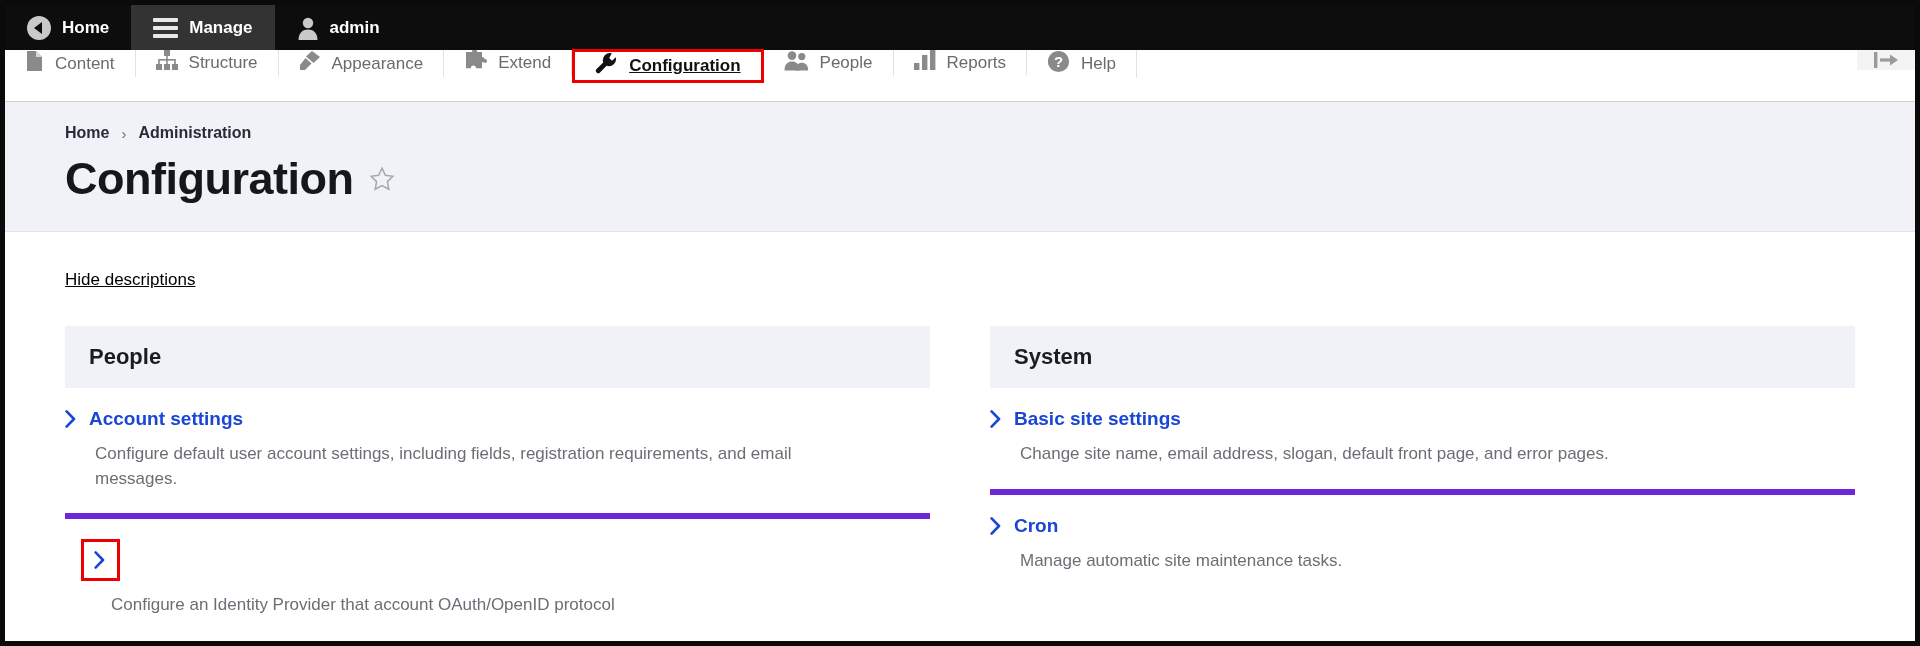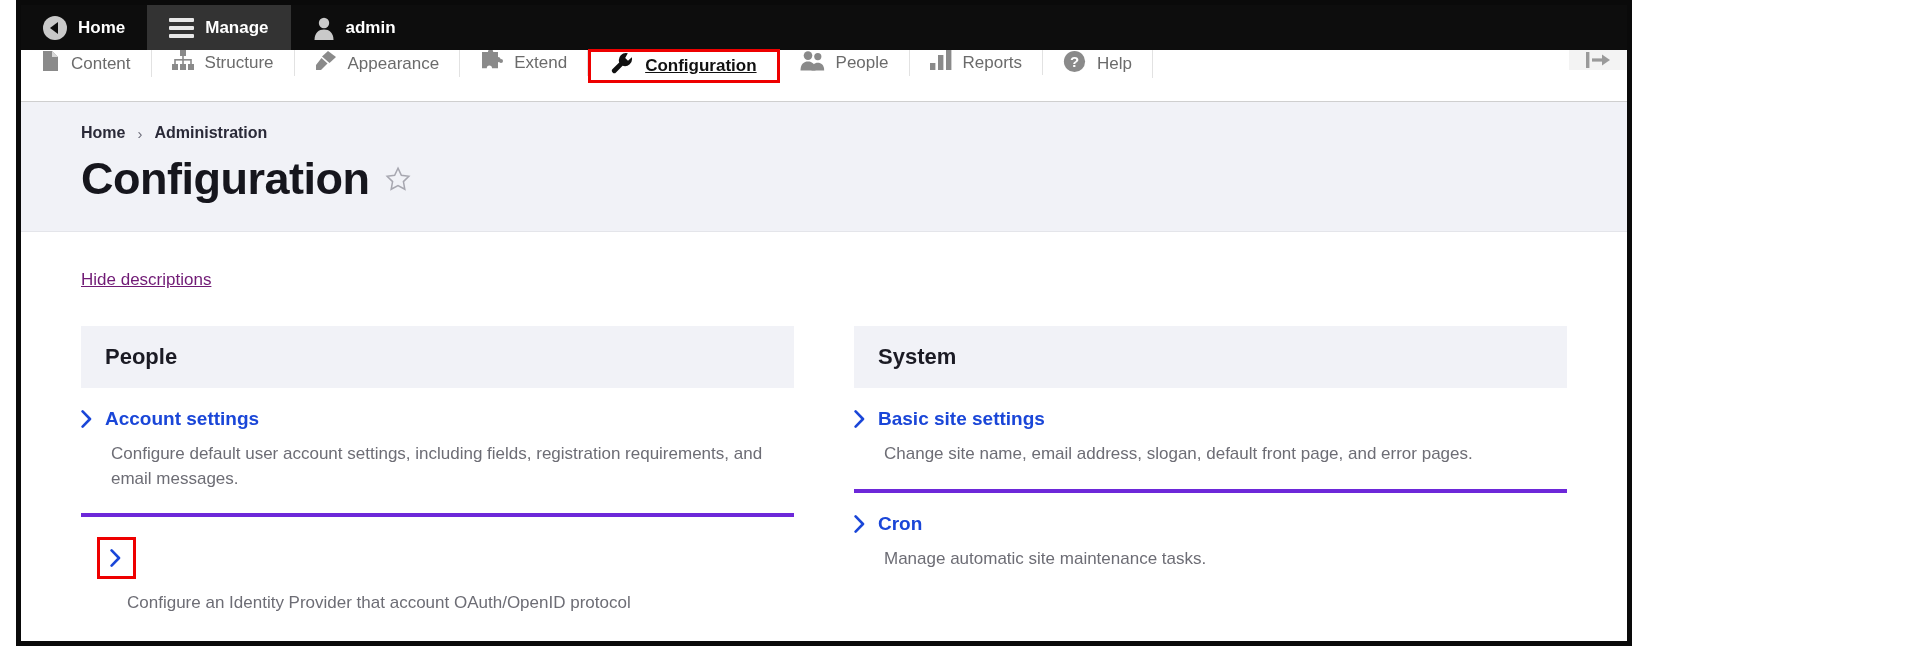--- a/index.html
+++ b/index.html
@@ -4,25 +4,24 @@
 <style>
   * { box-sizing: border-box; margin: 0; padding: 0; }
   html, body {
     width: 1920px; height: 646px;
     font-family: "Liberation Sans", sans-serif;
     background: #ffffff;
     overflow: hidden;
   }
   #screen {
     position: relative;
-    width: 1616px; height: 646px;
+    width: 1920px; height: 646px;
     background: #ffffff;
     border: 5px solid #0a0a0a;
     overflow: hidden;
-    margin-left: 16px;
   }
 
   
   .admin-bar {
     height: 45px;
     background: #0d0d0d;
     display: flex;
     align-items: stretch;
   }
   .admin-bar-item {
@@ -117,36 +116,36 @@
   .page-title {
     font-size: 45px; font-weight: bold; color: #16161d;
     letter-spacing: -0.5px; line-height: 1;
   }
   .star-icon { width: 26px; height: 26px; display:block; }
 
   
   .content { padding: 38px 60px 0 60px; background: #ffffff; }
   .hide-desc {
     display: inline-block;
-    font-size: 17px; color: #701a75;
+    font-size: 17px; color: #000000;
     text-decoration: underline;
     cursor: pointer;
     margin-bottom: 36px;
   }
   .panels { display: flex; gap: 60px; align-items: flex-start; }
   .panel { flex: 1; min-width: 0; }
   .panel-head {
     background: #f1f2f7;
     padding: 18px 24px;
     font-size: 22px; font-weight: bold; color: #1b1b24;
   }
   .panel-body { background: #ffffff; }
   .item {
     padding: 20px 0 22px 0;
-    border-bottom: 4px solid #6d28d9;
+    border-bottom: 6px solid #6d28d9;
     margin: 0 0 0 0;
   }
   .item:last-child { border-bottom: none; }
   .item-link-row {
     display: flex; align-items: center; gap: 13px;
     font-size: 19px; font-weight: bold; color: #1a46d8;
     cursor: pointer;
   }
   .item-link-row.boxed {
     border: 3px solid #ee0000;

